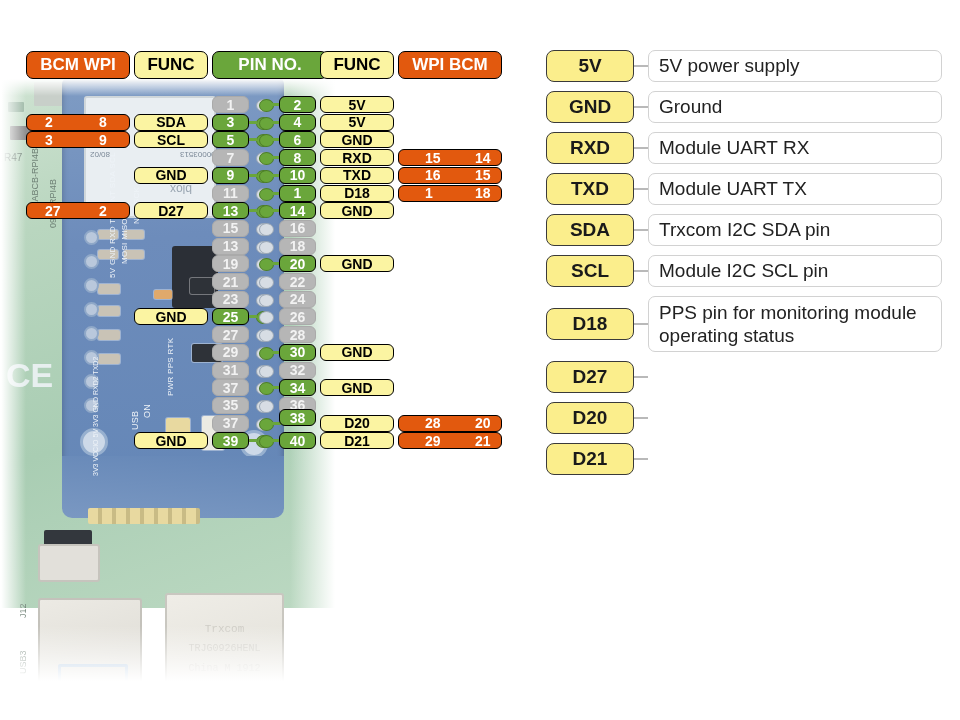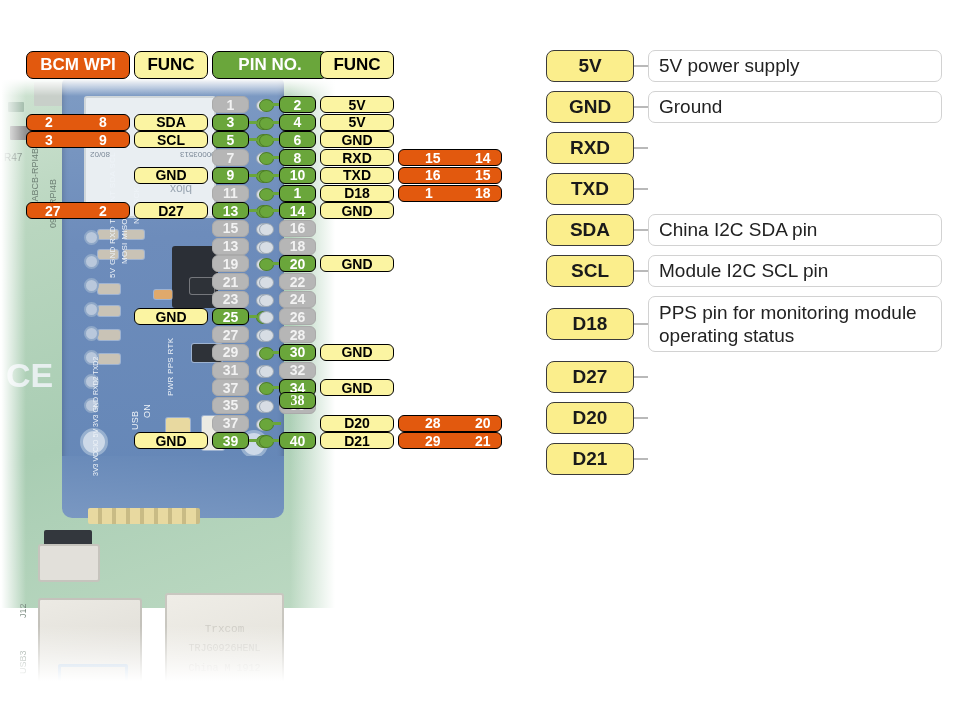--- a/index.html
+++ b/index.html
@@ -184,20 +184,21 @@
     <div class="fade-bottom"></div>
       <div class="fade-right"></div>
     <div class="fade-left"></div>
       <div class="fade-top"></div>
   </div>
 
   <div class="hdr orange" style="left:26px;width:104px;">BCM  WPI</div>
   <div class="hdr yellow" style="left:134px;width:74px;">FUNC</div>
   <div class="hdr green" style="left:212px;width:116px;">PIN NO.</div>
   <div class="hdr yellow" style="left:320px;width:74px;">FUNC</div>
+  <div class="hdr orange" style="left:398px;width:104px;">WPI  BCM</div>
 
   <div class="rows" id="pinrows">
       <div class="pinpad" style="left: 256px; top: 99px;"></div>
       <div class="pinpad on" style="left: 259px; top: 99px;"></div>
       <div class="stem" style="left: 268px; top: 103px; width: 13px;"></div>
       <div class="chip num-off" style="left: 212px; top: 96px; width: 37px;">1</div>
       <div class="chip num-on" style="left: 279px; top: 96px; width: 37px;">2</div>
       <div class="chip func" style="left: 320px; top: 96px; width: 74px;">5V</div>
       <div class="hdrlbl" style="left: 252px; top: 112px;"></div>
       <div class="pinpad on" style="left: 256px; top: 116.7px;"></div>
@@ -334,21 +335,21 @@
       <div class="hdrlbl" style="left: 252px; top: 395.2px;"></div>
       <div class="pinpad" style="left: 256px; top: 399.9px;"></div>
       <div class="pinpad" style="left: 259px; top: 399.9px;"></div>
       <div class="chip num-off" style="left: 212px; top: 396.9px; width: 37px;">35</div>
       <div class="chip num-off" style="left: 279px; top: 396.9px; width: 37px;">36</div>
       <div class="hdrlbl" style="left: 252px; top: 412.9px;"></div>
       <div class="pinpad" style="left: 256px; top: 417.6px;"></div>
       <div class="pinpad on" style="left: 259px; top: 417.6px;"></div>
       <div class="stem" style="left: 268px; top: 421.6px; width: 13px;"></div>
       <div class="chip num-off" style="left: 212px; top: 414.6px; width: 37px;">37</div>
-      <div class="chip num-on" style="left: 279px; top: 392px; width: 37px; font-family: Liberation Serif, serif;">38</div>
+      <div class="chip num-on" style="left: 279px; top: 409px; width: 37px;">38</div>
       <div class="chip func" style="left: 320px; top: 414.6px; width: 74px;">D20</div>
       <div class="chip bcmwpi" style="left: 398px; top: 414.6px; width: 104px;">
         <span style="left: 26px;">28</span>
         <span style="left: 76px;">20</span>
       </div>
       <div class="hdrlbl" style="left: 252px; top: 430.6px;"></div>
       <div class="pinpad on" style="left: 256px; top: 435.3px;"></div>
       <div class="pinpad on" style="left: 259px; top: 435.3px;"></div>
       <div class="stem" style="left: 247px; top: 439.3px; width: 10px;"></div>
       <div class="stem" style="left: 268px; top: 439.3px; width: 13px;"></div>
@@ -370,29 +371,31 @@
         <div class="ldesc">5V power supply</div>
       </div>
       <div class="lrow">
         <div class="lbadge">GND</div>
         <div class="lconn"></div>
         <div class="ldesc">Ground</div>
       </div>
       <div class="lrow">
         <div class="lbadge">RXD</div>
         <div class="lconn"></div>
+        <div class="ldesc">Module UART RX</div>
       </div>
       <div class="lrow">
         <div class="lbadge">TXD</div>
         <div class="lconn"></div>
+        <div class="ldesc">Module UART TX</div>
       </div>
       <div class="lrow">
         <div class="lbadge">SDA</div>
         <div class="lconn"></div>
-        <div class="ldesc">China I2C SDA pin</div>
+        <div class="ldesc">Trxcom I2C SDA pin</div>
       </div>
       <div class="lrow">
         <div class="lbadge">SCL</div>
         <div class="lconn"></div>
         <div class="ldesc">Module I2C SCL pin</div>
       </div>
       <div class="lrow">
         <div class="lbadge">D18</div>
         <div class="lconn"></div>
         <div class="ldesc two">PPS pin for monitoring module operating status</div>

